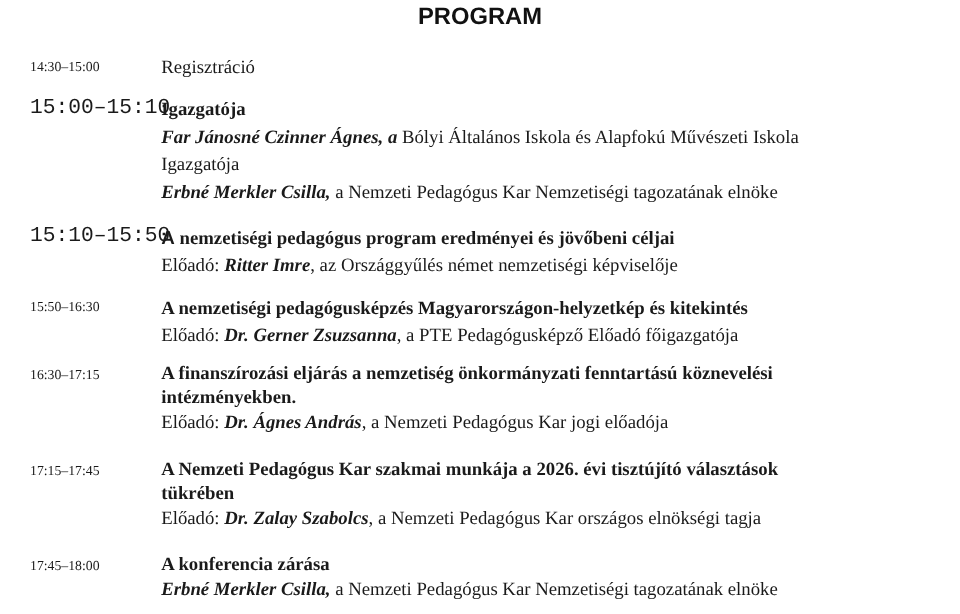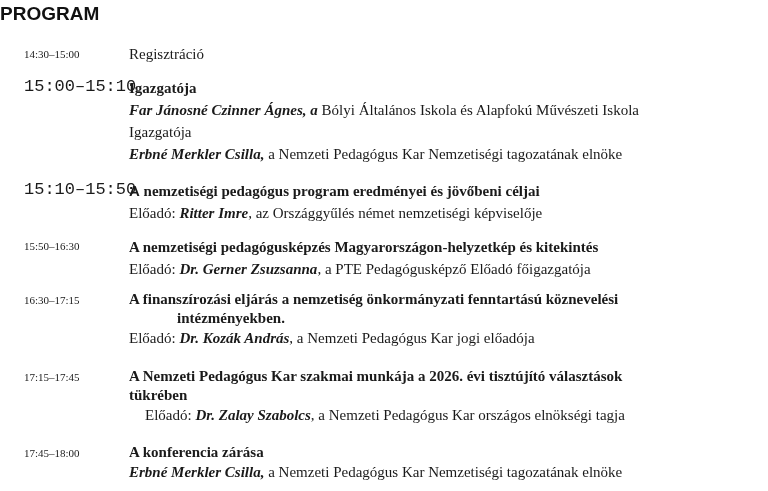--- a/index.html
+++ b/index.html
@@ -2,21 +2,21 @@
 <html><head>
   <meta charset="utf-8">
   <style>
     html, body { margin: 0; padding: 0; background: #ffffff; }
     body {
       width: 768px; height: 491px; position: relative; overflow: hidden;
       font-family: "Liberation Serif", serif; color: #1a1a1a;
     }
     .title {
       position: absolute; left: 0; width: 768px; top: 3px;
-      text-align: left; font-family: "Liberation Sans", sans-serif;
+      text-align: center; font-family: "Liberation Sans", sans-serif;
       font-weight: bold; font-size: 19px; letter-spacing: 0px; color: #111;
     }
     .row { position: absolute; left: 0; width: 768px; }
     .time {
       position: absolute; left: 24px; top: 0; font-size: 11px; line-height: 20px;
       white-space: nowrap;
     }
     .time.sans { font-family: Liberation Mono, monospace; font-size: 17px; }
     .content { position: absolute; left: 129px; top: 0; width: 620px; }
     .line { font-size: 15px; line-height: 20px; white-space: nowrap; }
@@ -67,33 +67,33 @@
     <div class="line" style="line-height:22px;">
       <span>Előadó: </span><span class="bi">Dr. Gerner Zsuzsanna</span><span>, a PTE Pedagógusképző Előadó főigazgatója</span>
     </div>
   </div>
 </div>
 
 <div class="row" style="top:290px;">
   <div class="time">16:30–17:15</div>
   <div class="content">
     <div class="line b" style="line-height:19px;">A finanszírozási eljárás a nemzetiség önkormányzati fenntartású köznevelési</div>
-    <div class="line b" style="line-height:19px;margin-left:48px;">intézményekben.</div>
+    <div class="line b" style="line-height:19px;">intézményekben.</div>
     <div class="line" style="line-height:20px;">
-      <span>Előadó: </span><span class="bi">Dr. Kozák András</span><span>, a Nemzeti Pedagógus Kar jogi előadója</span>
+      <span>Előadó: </span><span class="bi">Dr. Ágnes András</span><span>, a Nemzeti Pedagógus Kar jogi előadója</span>
     </div>
   </div>
 </div>
 
 <div class="row" style="top:367px;">
   <div class="time">17:15–17:45</div>
   <div class="content">
     <div class="line b" style="line-height:19px;">A Nemzeti Pedagógus Kar szakmai munkája a 2026. évi tisztújító választások</div>
     <div class="line b" style="line-height:19px;">tükrében</div>
-    <div class="line" style="line-height:20px;margin-left:16px;">
+    <div class="line" style="line-height:20px;">
       <span>Előadó: </span><span class="bi">Dr. Zalay Szabolcs</span><span>, a Nemzeti Pedagógus Kar országos elnökségi tagja</span>
     </div>
   </div>
 </div>
 
 <div class="row" style="top:443px;">
   <div class="time">17:45–18:00</div>
   <div class="content">
     <div class="line b" style="line-height:19px;">A konferencia zárása</div>
     <div class="line" style="line-height:20px;">

